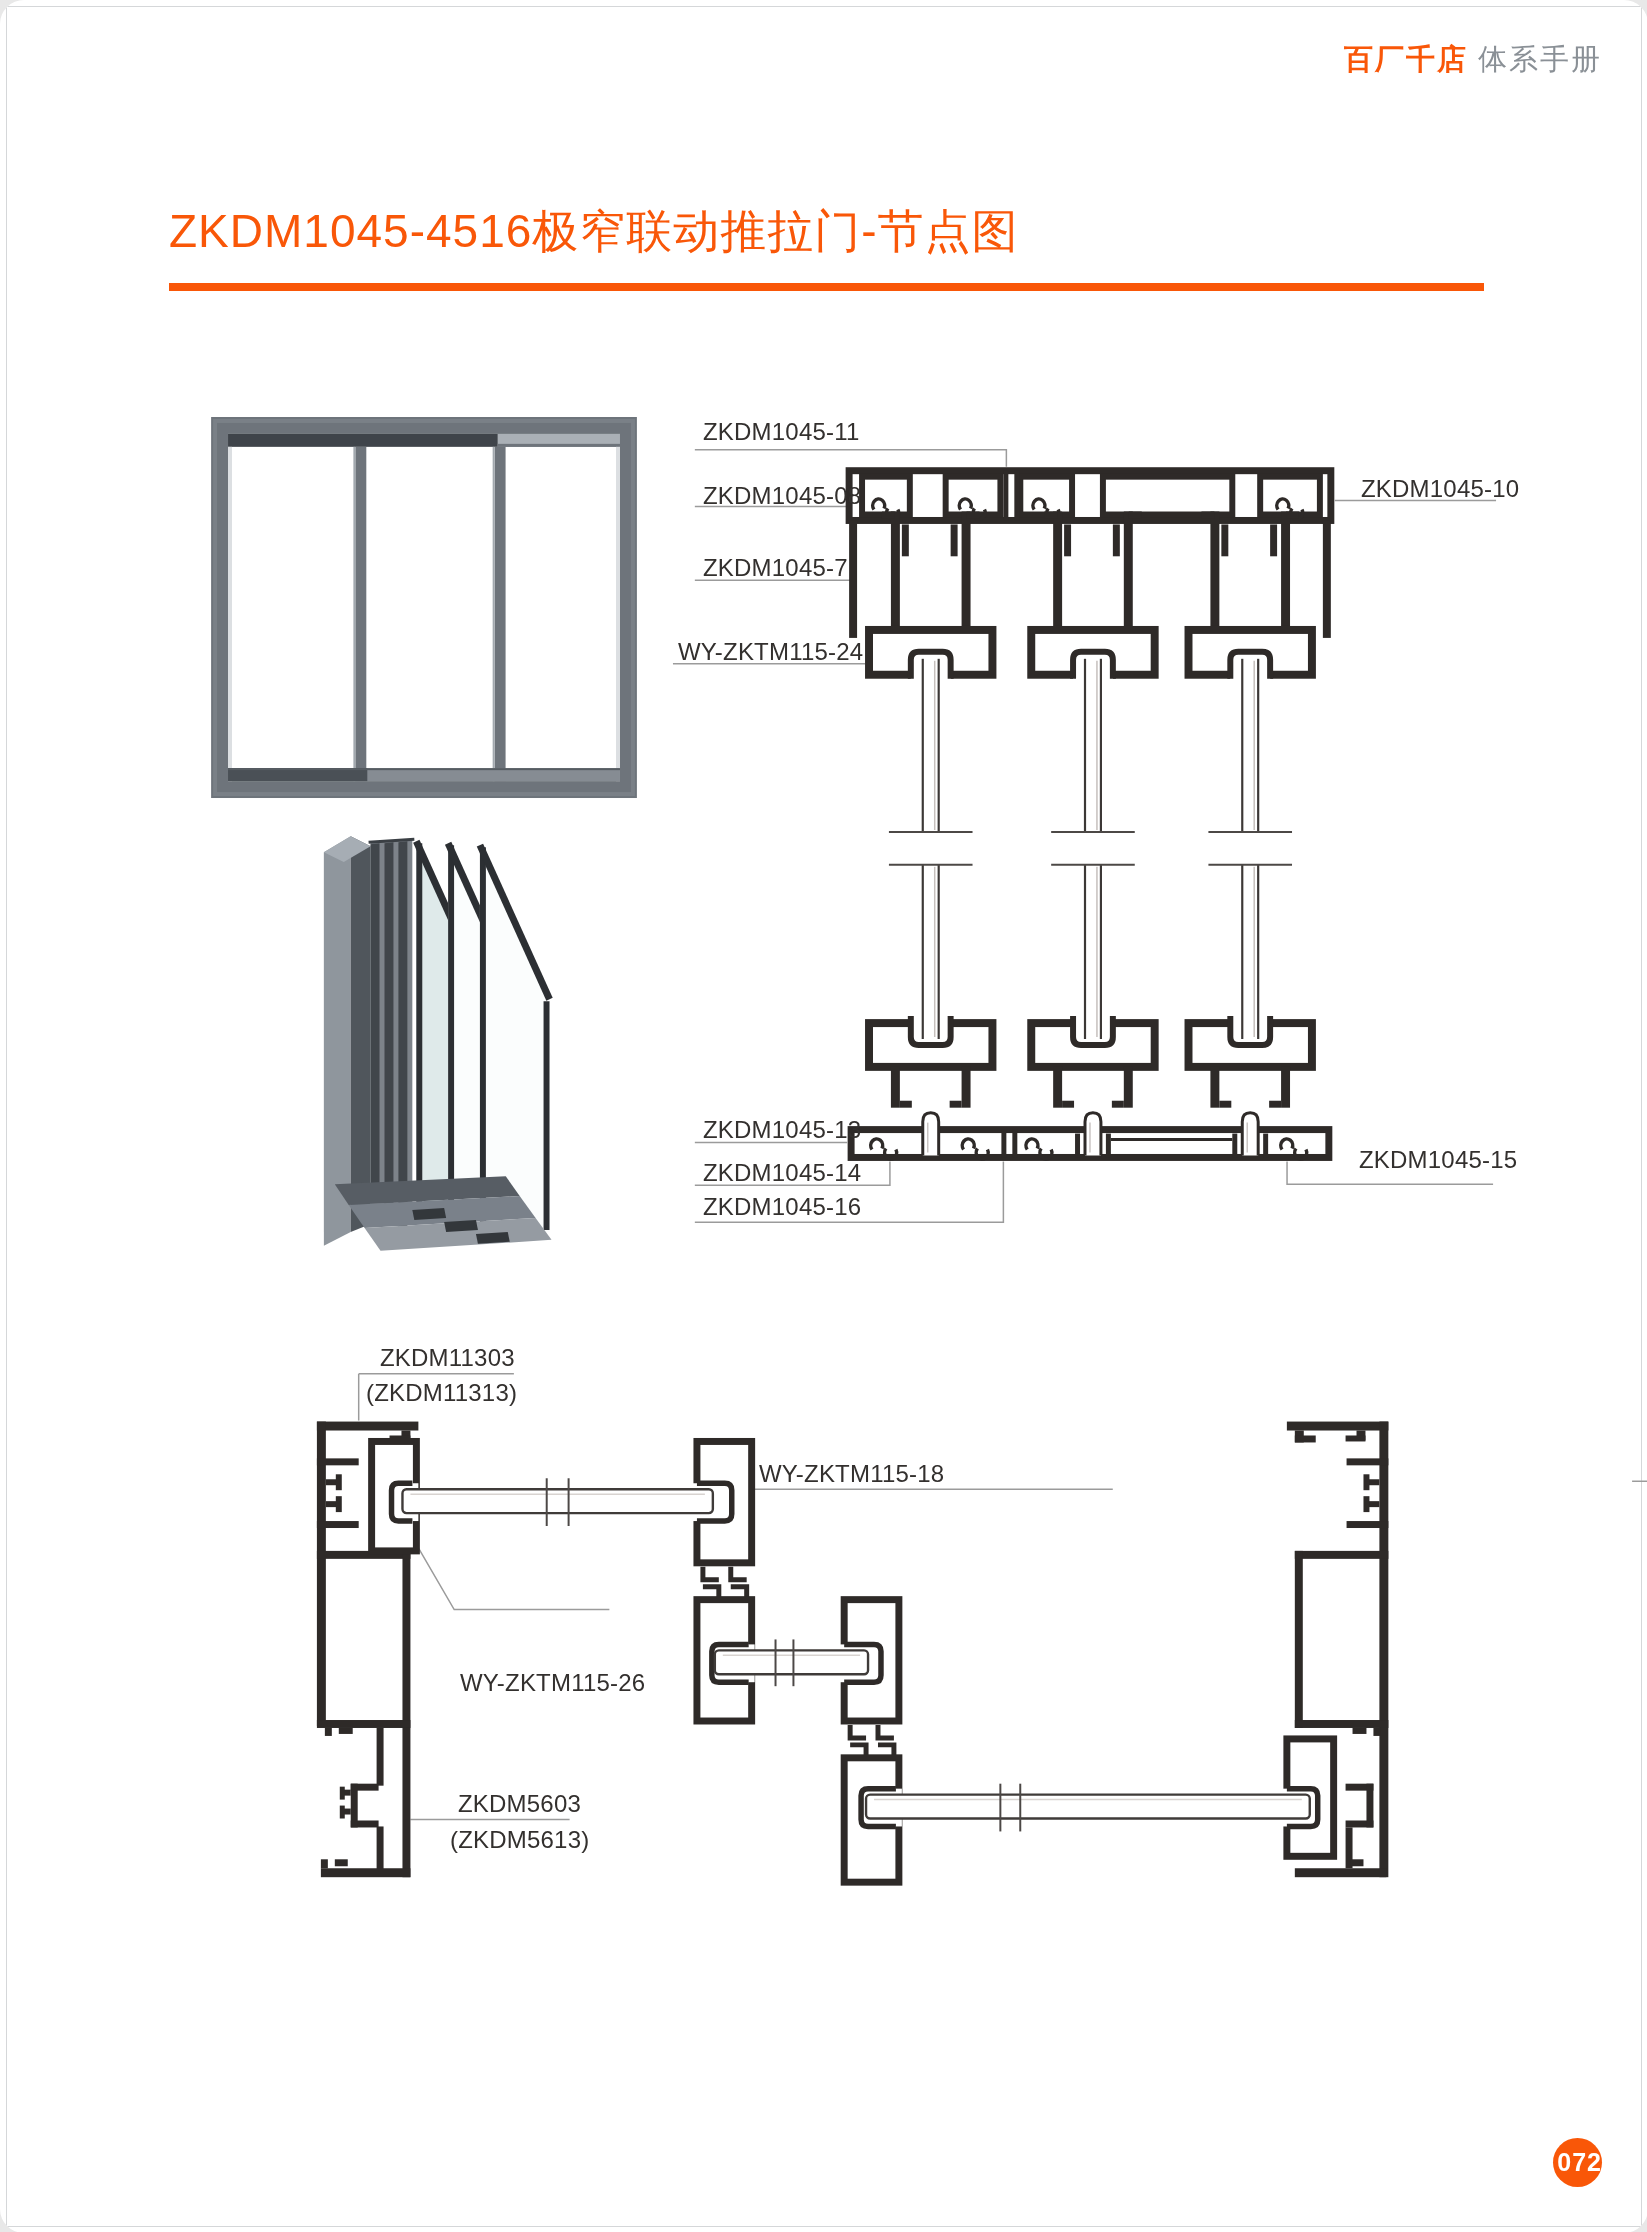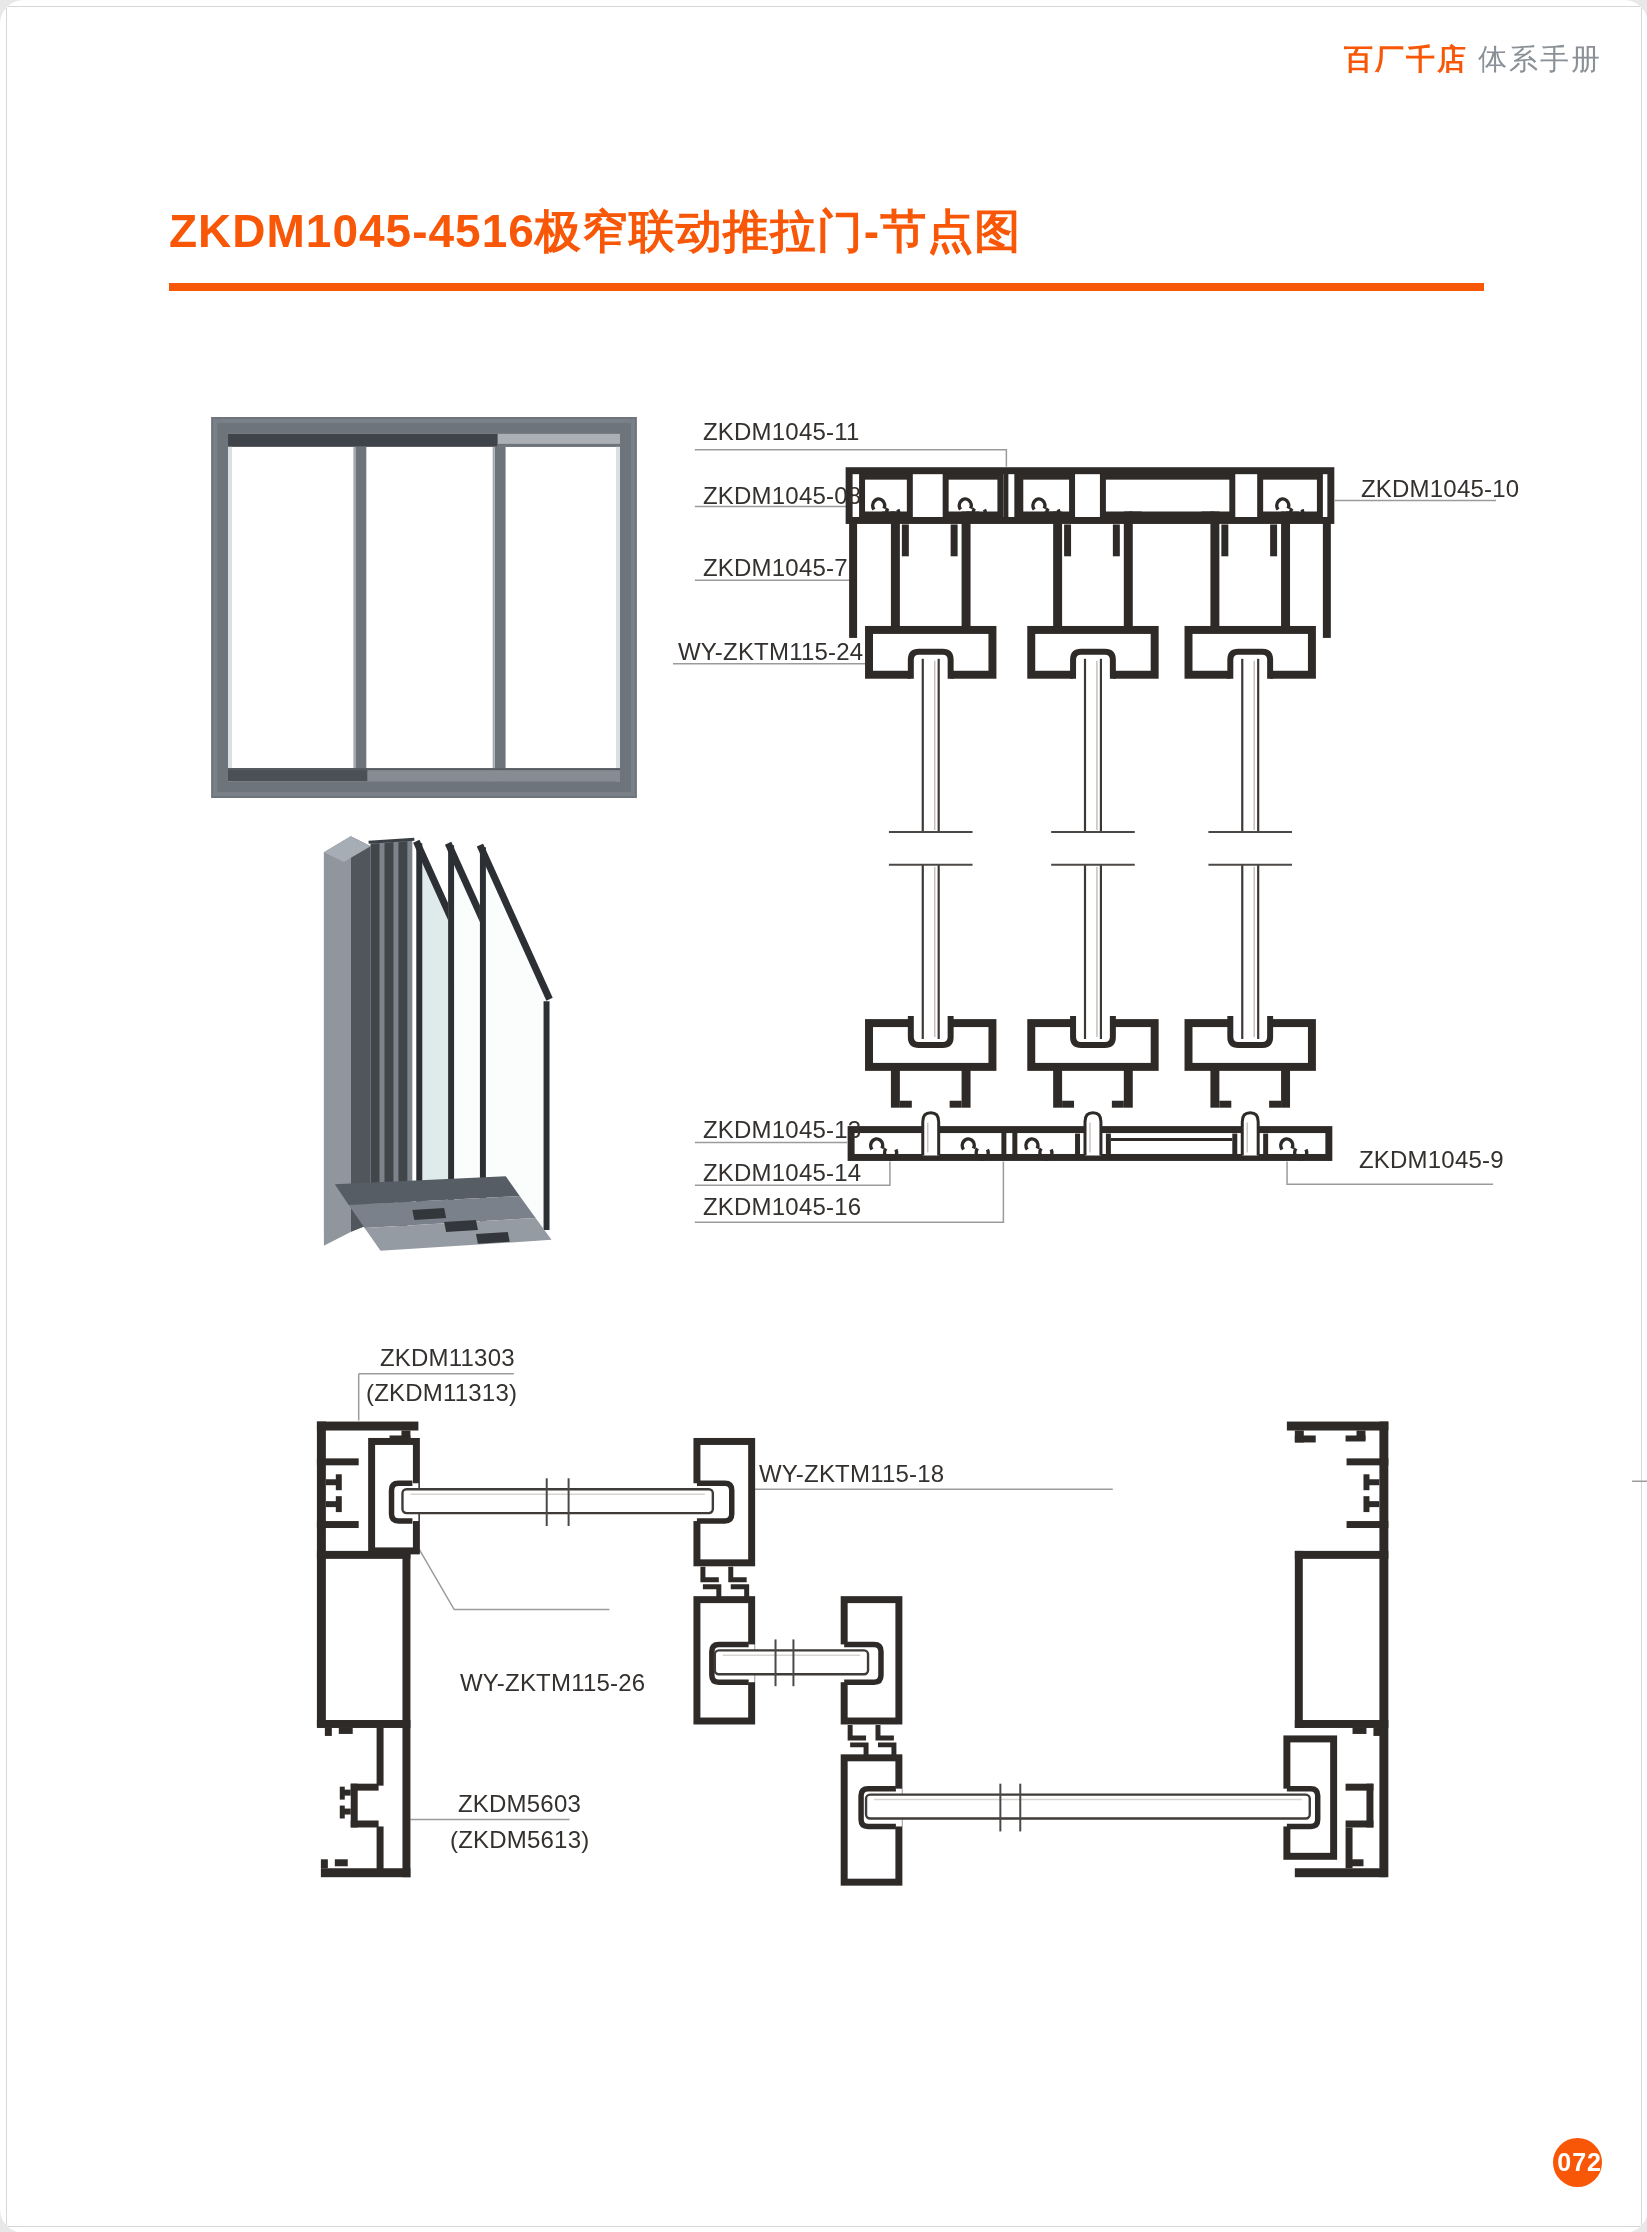--- a/index.html
+++ b/index.html
@@ -5,21 +5,21 @@
   html,body{margin:0;padding:0;background:#e8e8e8;}
   #page{
     position:relative;width:1648px;height:2233px;background:#ffffff;
     font-family:"Liberation Sans",sans-serif;overflow:hidden;margin:0 auto;border-radius:24px;
   }
   .page-border{position:absolute;inset:6px;border:1px solid #d5d7d9;pointer-events:none;}
   .hdr{position:absolute;top:40px;right:46px;font-size:29px;white-space:nowrap;}
   .hdr .brand{color:var(--accent);font-weight:700;letter-spacing:2px;}
   .hdr .suffix{color:#8a9096;font-weight:500;margin-left:10px;letter-spacing:2px;}
   .title{
-    position:absolute;left:169px;top:201px;font-size:46px;font-weight:700;
+    position:absolute;left:169px;top:201px;font-size:46px;font-weight:400;
     color:var(--accent);letter-spacing:1px;white-space:nowrap;
   }
   .title-rule{position:absolute;left:169px;top:283px;width:1315px;height:8px;background:var(--accent);}
   .lbl{position:absolute;font-size:24px;color:#33302e;white-space:nowrap;letter-spacing:0.2px;}
   .badge{
     position:absolute;left:1553px;top:2138px;width:49px;height:49px;border-radius:50%;
     background:var(--accent);color:#fff;font-size:25px;font-weight:700;
     display:flex;align-items:center;justify-content:flex-end;letter-spacing:1px;
   }
   svg{position:absolute;}
@@ -331,21 +331,21 @@
   </svg>
 
   <div class="lbl" style="left:703px;top:418px">ZKDM1045-11</div>
   <div class="lbl" style="left:703px;top:482px">ZKDM1045-08</div>
   <div class="lbl" style="left:703px;top:554px">ZKDM1045-7</div>
   <div class="lbl" style="left:678px;top:638px">WY-ZKTM115-24</div>
   <div class="lbl" style="left:1361px;top:475px">ZKDM1045-10</div>
   <div class="lbl" style="left:703px;top:1116px">ZKDM1045-13</div>
   <div class="lbl" style="left:703px;top:1159px">ZKDM1045-14</div>
   <div class="lbl" style="left:703px;top:1193px">ZKDM1045-16</div>
-  <div class="lbl" style="left:1359px;top:1146px">ZKDM1045-9</div>
+  <div class="lbl" style="left:1359px;top:1146px">ZKDM1045-15</div>
 
   <div class="lbl" style="left:380px;top:1344px">ZKDM11303</div>
   <div class="lbl" style="left:366px;top:1379px">(ZKDM11313)</div>
   <div class="lbl" style="left:759px;top:1460px">WY-ZKTM115-18</div>
   <div class="lbl" style="left:460px;top:1669px">WY-ZKTM115-26</div>
   <div class="lbl" style="left:458px;top:1790px">ZKDM5603</div>
   <div class="lbl" style="left:450px;top:1826px">(ZKDM5613)</div>
 
   <div class="badge">
     <span>072</span>

